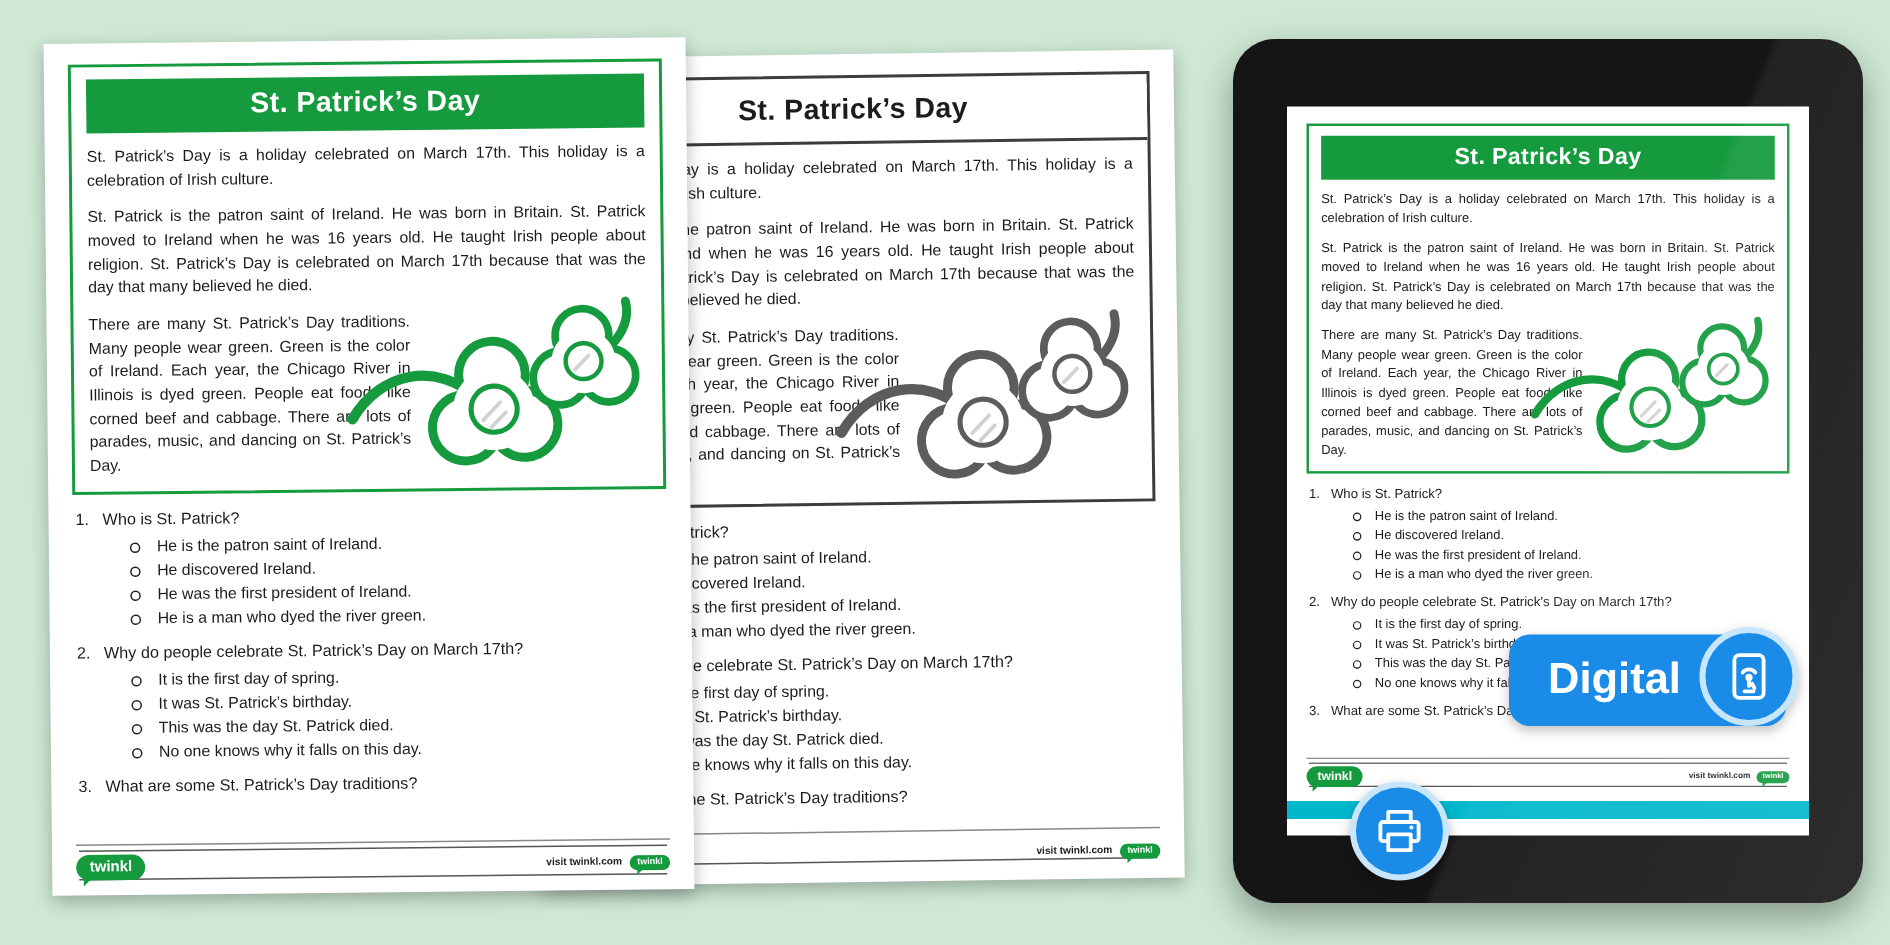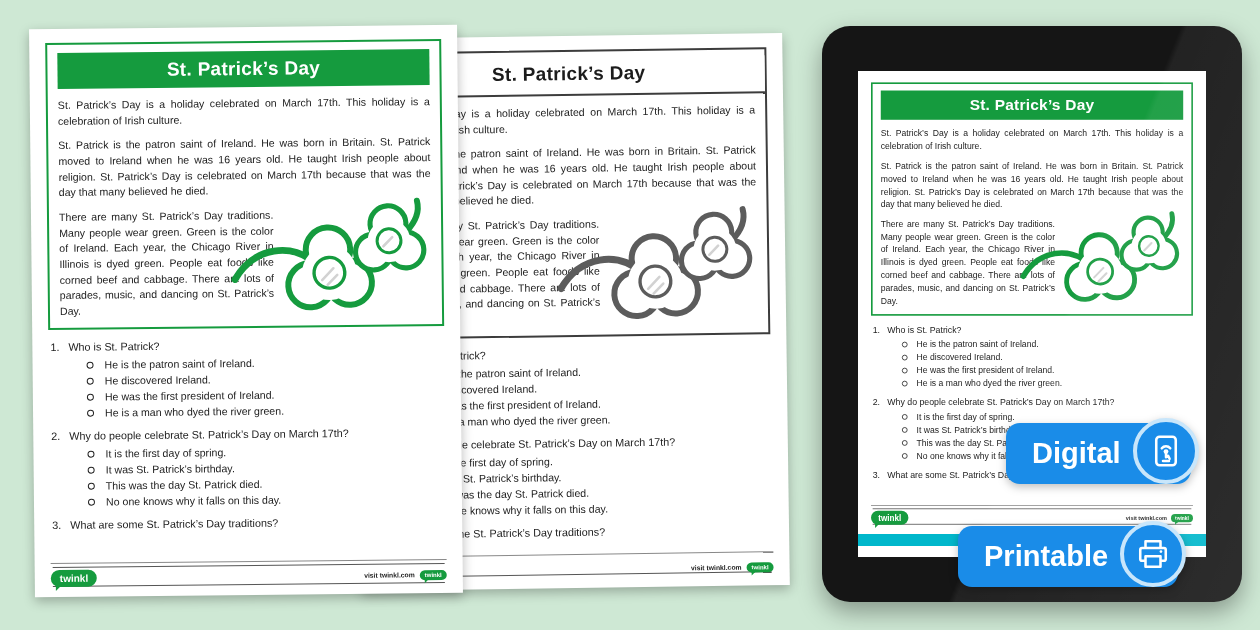--- a/index.html
+++ b/index.html
@@ -425,21 +425,20 @@
         <rect x="5.5" y="2.5" width="13" height="19" rx="2.2"></rect>
         <line x1="10" y1="18.6" x2="14" y2="18.6"></line>
         <path d="M9.2 10.2a3.6 3.6 0 0 1 5.6 0"></path>
         <circle cx="12" cy="12.4" r="1.6" fill="#fff" stroke="none"></circle>
         <path d="M12 12.4v3.8l1.4-1 1 2"></path>
       </svg>
     </span>
   </div>
 
   <div class="badge badge-printable">
-    <span class="badge-label">Printable</span>
     <span class="badge-circle">
       <svg viewBox="0 0 24 24" width="36" height="36" fill="none" stroke="#fff" stroke-width="1.7" stroke-linejoin="round" aria-hidden="true">
         <path d="M7 8V3.5h10V8"></path>
         <rect x="3.5" y="8" width="17" height="8.5" rx="1.2"></rect>
         <circle cx="17.3" cy="10.4" r="0.9" fill="#fff" stroke="none"></circle>
         <rect class="paper-out" x="7" y="13.5" width="10" height="7"></rect>
       </svg>
     </span>
   </div>
 

